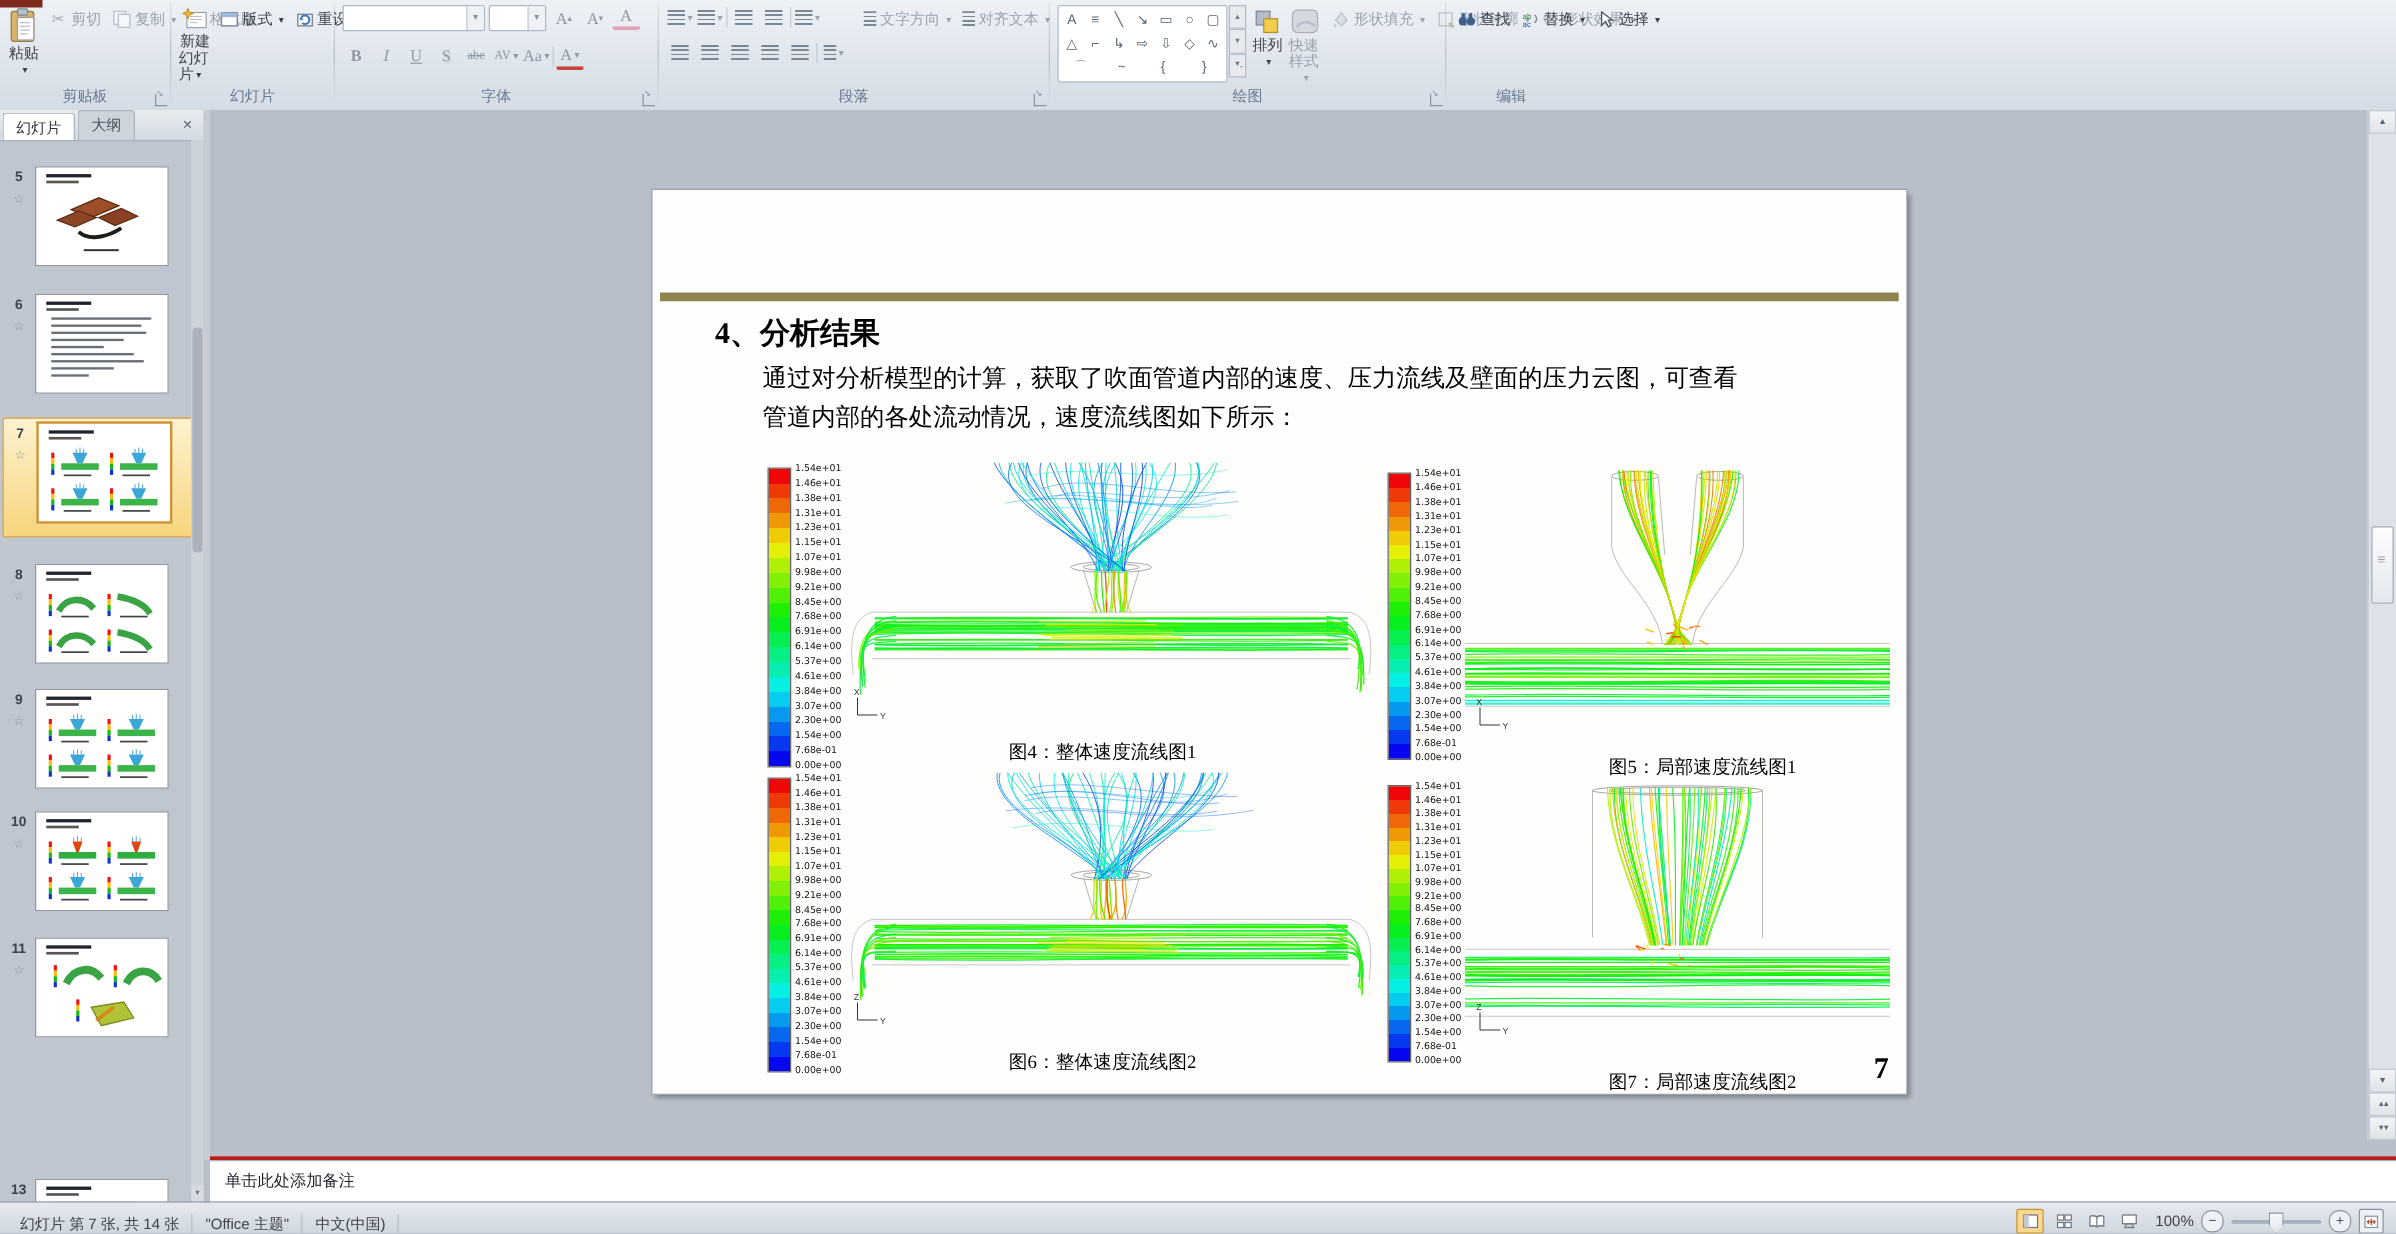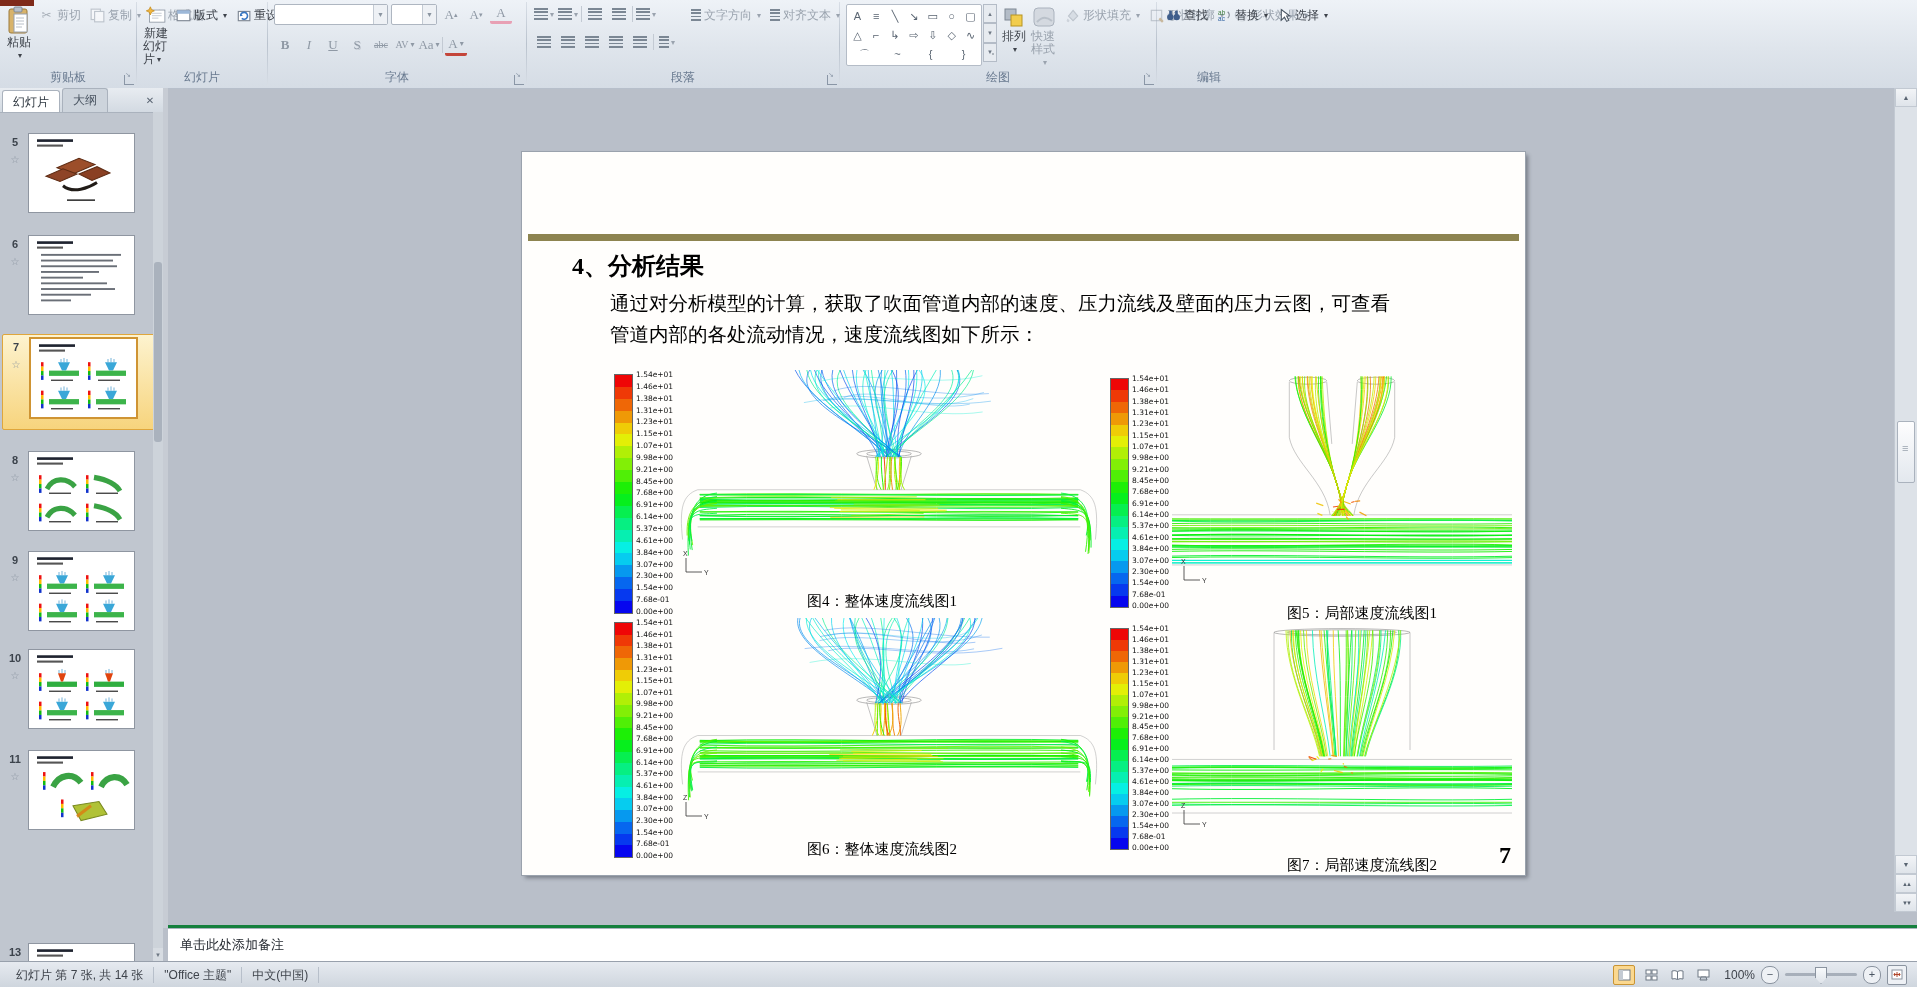--- a/index.html
+++ b/index.html
@@ -109,26 +109,26 @@
           display:flex;align-items:center;justify-content:center;font-size:7px;color:#5a6572}
   .sc-track{flex:1;position:relative}
   .sc-thumb{position:absolute;left:2px;right:2px;top:42%;height:60px;background:linear-gradient(#fdfdfe,#e3e8ee);
             border:1px solid #aab2bd;border-radius:2px}
   .sc-thumb::after{content:"≡";position:absolute;left:4px;top:20px;color:#9aa3ae;font-size:11px}
   .sc-up::before{content:"▲"} .sc-dn::before{content:"▼"}
   .sc-prev::before{content:"▲▲";letter-spacing:-2px;font-size:6px}
   .sc-next::before{content:"▼▼";letter-spacing:-2px;font-size:6px}
   
   .notes{position:absolute;left:168px;right:0;bottom:25px;height:34px;background:#fff;
-         border-top:3px solid #15803d;box-shadow:inset 0 1px 0 #aab2bd}
+         border-top:3px solid #b91c1c;box-shadow:inset 0 1px 0 #aab2bd}
   .notes-text{padding:8px 12px;font-size:13px;color:#1f242b}
   
   .statusbar{position:absolute;left:0;bottom:0;right:0;height:25px;
              background:linear-gradient(#e6eaf0,#cfd6de);border-top:1px solid #98a0ac;
-             display:flex;align-items:center;font-size:12px;color:#3e434b;padding:0 6px}
+             display:flex;align-items:flex-end;font-size:12px;color:#3e434b;padding:0 6px}
   .st-item{padding:0 10px;border-right:1px solid #b7bfca;height:16px;line-height:16px}
   .st-right{margin-left:auto;display:flex;align-items:center;gap:6px;padding-right:4px}
   .viewbtn{width:20px;height:18px;display:flex;align-items:center;justify-content:center;border-radius:2px}
   .viewbtn.active{background:#fbd88f;border:1px solid #c99433}
   .zoomlabel{min-width:36px;text-align:right}
   .zbtn{width:16px;height:16px;border:1px solid #8b94a0;border-radius:8px;background:#eef1f5;
         display:flex;align-items:center;justify-content:center;font-size:11px;color:#4a5562;line-height:1}
   .zminus::before{content:"−"} .zplus::before{content:"+"}
   .ztrack{width:72px;height:3px;background:#a7afba;border-radius:2px;position:relative}
   .zthumb{position:absolute;left:30px;top:-6px;width:10px;height:15px;background:linear-gradient(#f8fafc,#dfe4ea);

